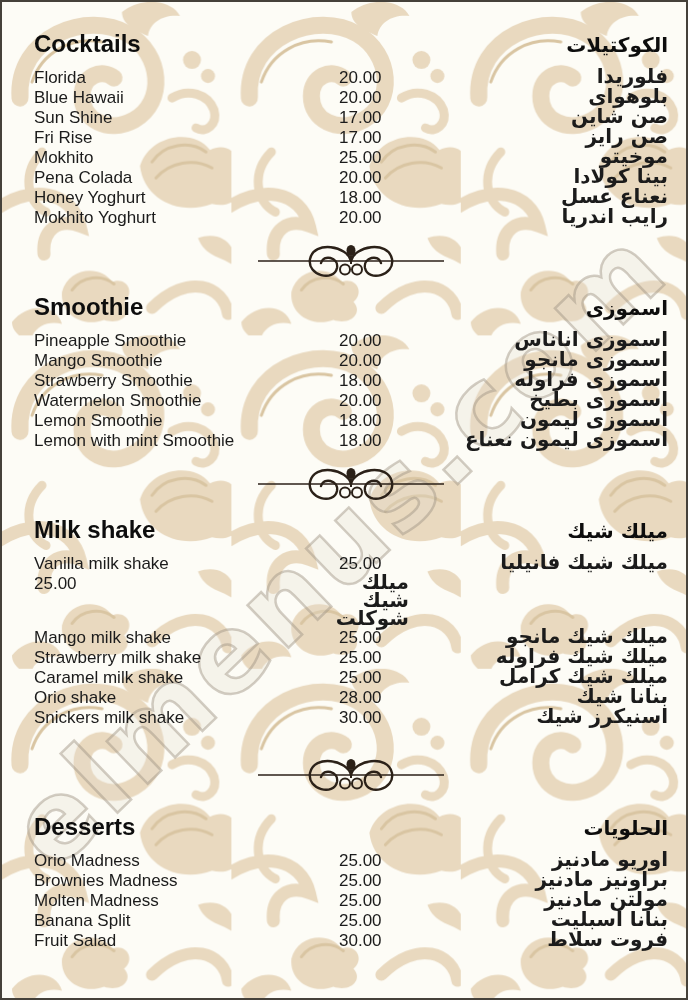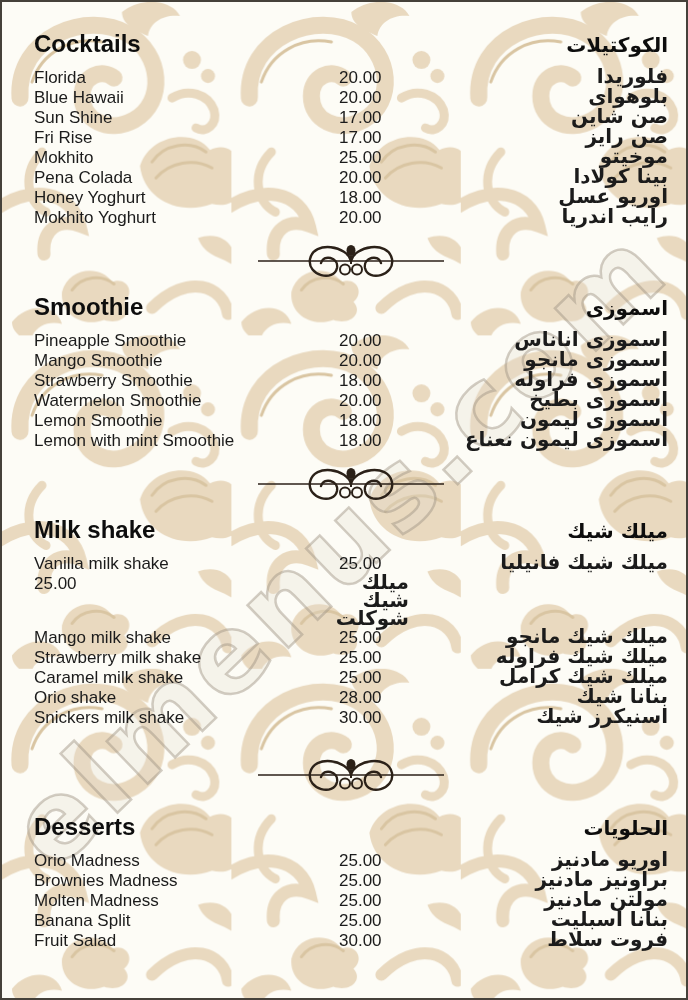--- a/index.html
+++ b/index.html
@@ -113,21 +113,21 @@
 
   <div class="item-row">
     <span class="item-en">Pena Colada</span>
     <span class="item-price">20.00</span>
     <span class="item-ar">بينا كولادا</span>
   </div>
 
   <div class="item-row">
     <span class="item-en">Honey Yoghurt</span>
     <span class="item-price">18.00</span>
-    <span class="item-ar">اوريو عسل</span>
+    <span class="item-ar">نعناع عسل</span>
   </div>
 
   <div class="item-row">
     <span class="item-en">Mokhito Yoghurt</span>
     <span class="item-price">20.00</span>
     <span class="item-ar">رايب اندريا</span>
   </div>
 </div>
     <div class="divider-wrap">
       <svg width="190" height="44" viewBox="0 0 190 44" aria-hidden="true">

